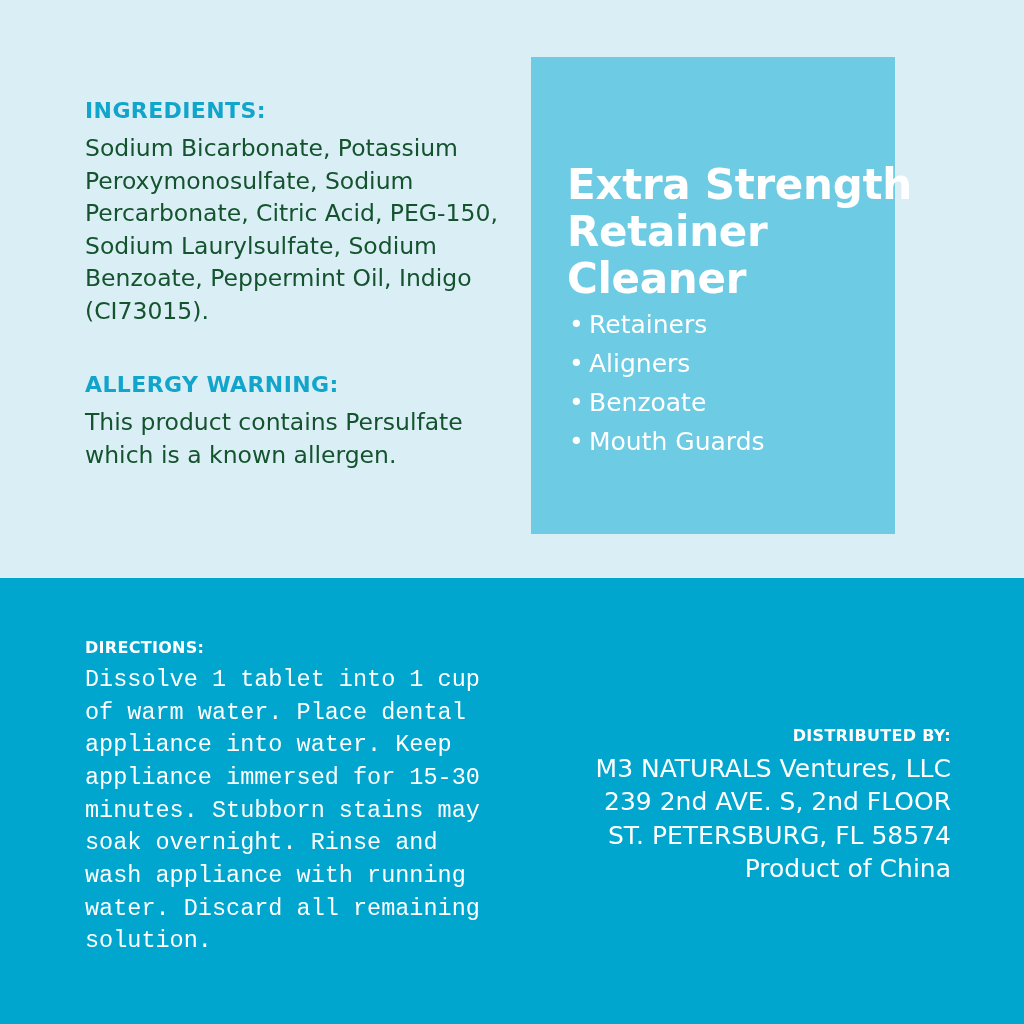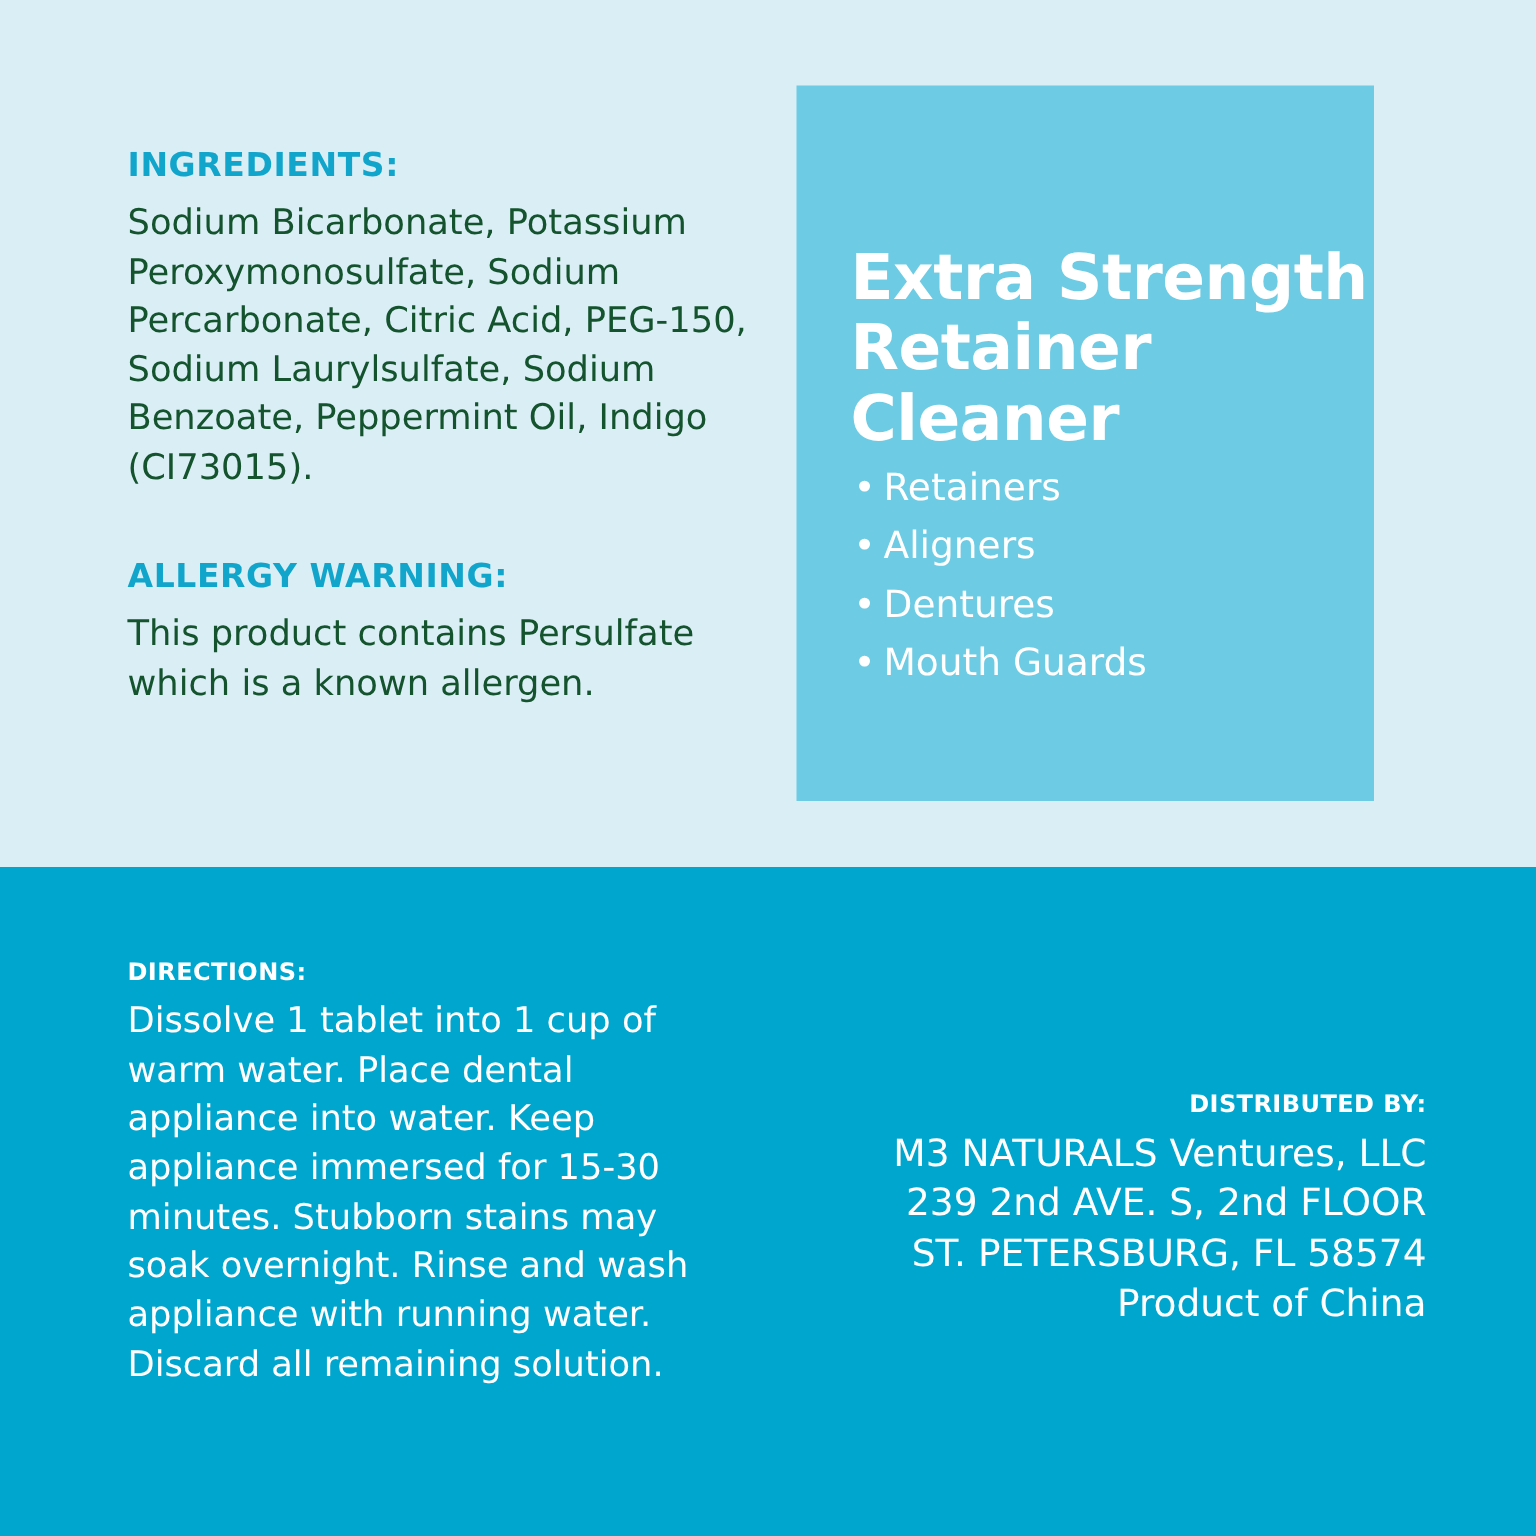--- a/index.html
+++ b/index.html
@@ -62,24 +62,23 @@
     position: absolute;
     left: 85px;
     top: 372px;
     width: 400px;
   }
   
   .product-panel {
     position: absolute;
     left: 531px;
     top: 57px;
-    width: 338px;
+    width: 364px;
     height: 477px;
     background: #6dcbe4;
-    padding-left: 47px;
   }
   .product-title {
     position: absolute;
     left: 36px;
     top: 104px;
     width: 370px;
     color: #ffffff;
     font-size: 42px;
     font-weight: bold;
     line-height: 1.12;
@@ -118,20 +117,21 @@
     font-size: 16px;
     letter-spacing: 0.3px;
     margin: 0 0 6px 0;
     line-height: 1.25;
   }
   .body-white {
     color: #ffffff;
     font-size: 23.5px;
     line-height: 1.39;
     margin: 0;
+    font-family: Liberation Mono, monospace;
   }
   
   .warning-block {
     position: absolute;
     left: 531px;
     top: 638px;
     width: 420px;
   }
   .distributed-block {
     position: absolute;
@@ -163,21 +163,21 @@
   <div class="allergy-block">
     <p class="heading-teal">ALLERGY WARNING:</p>
     <p class="body-dark">This product contains Persulfate which is a known allergen.</p>
   </div>
 
   <div class="product-panel">
     <div class="product-title">Extra Strength Retainer Cleaner</div>
     <ul class="product-list">
       <li><span class="dot">•</span><span>Retainers</span></li>
       <li><span class="dot">•</span><span>Aligners</span></li>
-      <li><span class="dot">•</span><span>Dentures</span></li>
+      <li><span class="dot">•</span><span>Benzoate</span></li>
       <li><span class="dot">•</span><span>Mouth Guards</span></li>
     </ul>
   </div>
 
   <div class="directions-block">
     <p class="heading-white">DIRECTIONS:</p>
     <p class="body-white">Dissolve 1 tablet into 1 cup of warm water. Place dental appliance into water. Keep appliance immersed for 15-30 minutes. Stubborn stains may soak overnight. Rinse and wash appliance with running water. Discard all remaining solution.</p>
   </div>
 
 

